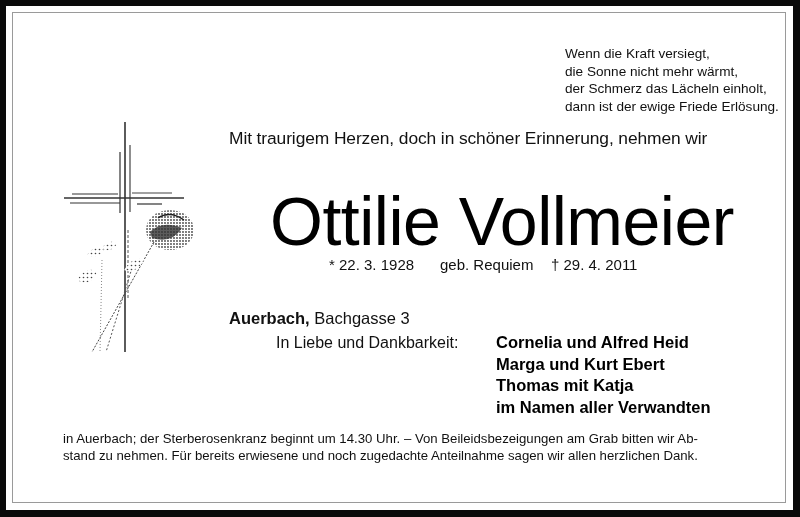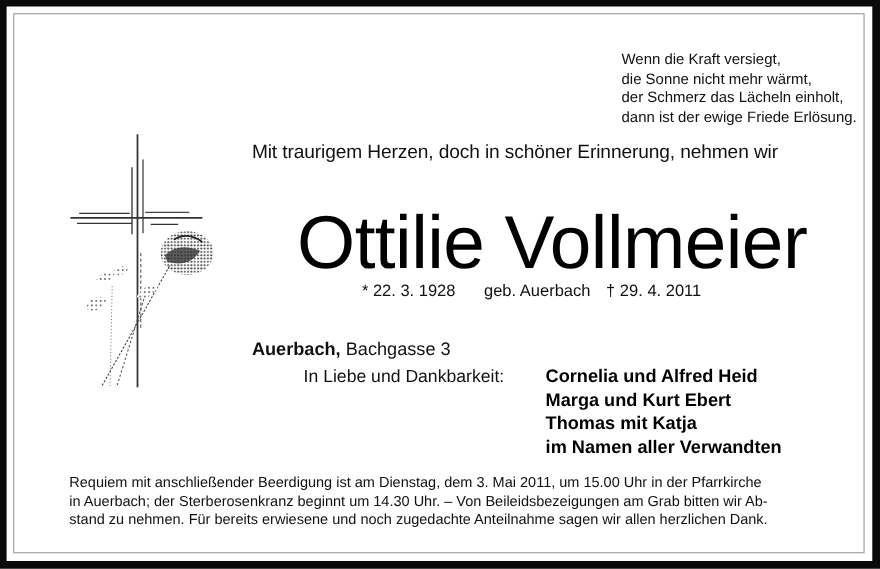--- a/index.html
+++ b/index.html
@@ -73,34 +73,33 @@
   <div>dann ist der ewige Friede Erlösung.</div>
 </div>
 
 <div class="intro">
   <div>Mit traurigem Herzen, doch in schöner Erinnerung, nehmen wir</div>
 </div>
 
 <div class="name">Ottilie Vollmeier</div>
 
 <span class="dates d-birth">* 22. 3. 1928</span>
-<span class="dates d-nee">geb. Auerbach</span>
+<span class="dates d-nee">geb. Requiem</span>
 <span class="dates d-death">† 29. 4. 2011</span>
 
 <div class="address">
   <b>Auerbach,</b>
   <span>Bachgasse 3</span>
 </div>
 
 <div class="thanks-label">In Liebe und Dankbarkeit:</div>
 
 <div class="mourners">
   <div>Cornelia und Alfred Heid</div>
   <div>Marga und Kurt Ebert</div>
   <div>Thomas mit Katja</div>
   <div>im Namen aller Verwandten</div>
 </div>
 
 <div class="footer">
-  <div>Requiem mit anschließender Beerdigung ist am Dienstag, dem 3. Mai 2011, um 15.00 Uhr in der Pfarrkirche</div>
   <div>in Auerbach; der Sterberosenkranz beginnt um 14.30 Uhr. – Von Beileidsbezeigungen am Grab bitten wir Ab-</div>
   <div>stand zu nehmen. Für bereits erwiesene und noch zugedachte Anteilnahme sagen wir allen herzlichen Dank.</div>
 </div>
 
 </body></html>

